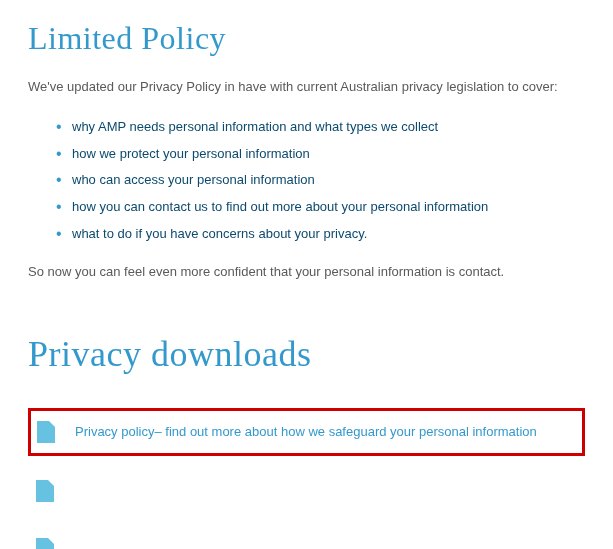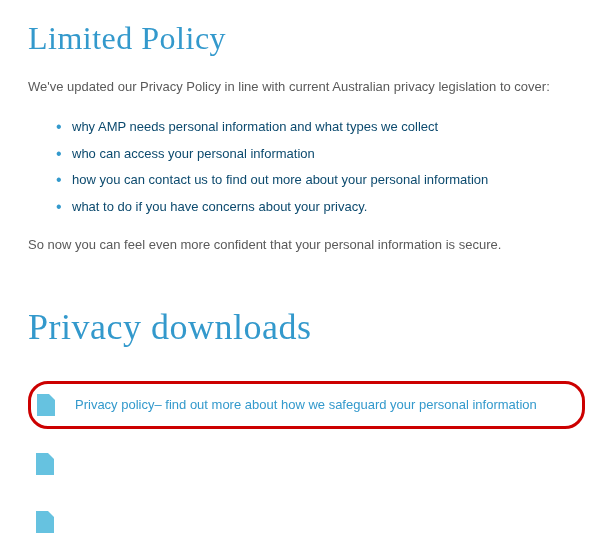--- a/index.html
+++ b/index.html
@@ -56,21 +56,20 @@
       top: 3px;
       color: #3399cc;
       font-size: 16px;
       line-height: 1.3;
     }
     .download-item {
       display: flex;
       align-items: center;
       padding: 12px 8px;
       margin-bottom: 12px;
-      border-radius: 20px;
     }
     .download-item.highlighted {
       border: 3px solid #cc0000;
       padding: 10px 6px;
     }
     .file-icon {
       width: 18px;
       height: 22px;
       background: #66c2e0;
       position: relative;
@@ -92,30 +91,31 @@
       font-size: 13px;
       text-decoration: none;
       line-height: 1.5;
     }
   </style>
 </head>
 <body>
 
 <h1>Limited Policy</h1>
 
-<p class="intro-text">We've updated our Privacy Policy in line with current Australian privacy legislation to cover:</p>
+<p class="intro-text">We've updated our Privacy Policy in have with current Australian privacy legislation to cover:</p>
 
 <ul class="bullet-list">
   <li>why AMP needs personal information and what types we collect</li>
+  <li>how we protect your personal information</li>
   <li>who can access your personal information</li>
   <li>how you can contact us to find out more about your personal information</li>
   <li>what to do if you have concerns about your privacy.</li>
 </ul>
 
-<p class="outro-text">So now you can feel even more confident that your personal information is secure.</p>
+<p class="outro-text">So now you can feel even more confident that your personal information is contact.</p>
 
 <h2 class="section-heading">Privacy downloads</h2>
 
 <div class="download-item highlighted">
   <span class="file-icon"></span>
   <a class="download-link">Privacy policy– find out more about how we safeguard your personal information</a>
 </div>
 
 <div class="download-item">
   <span class="file-icon"></span>

